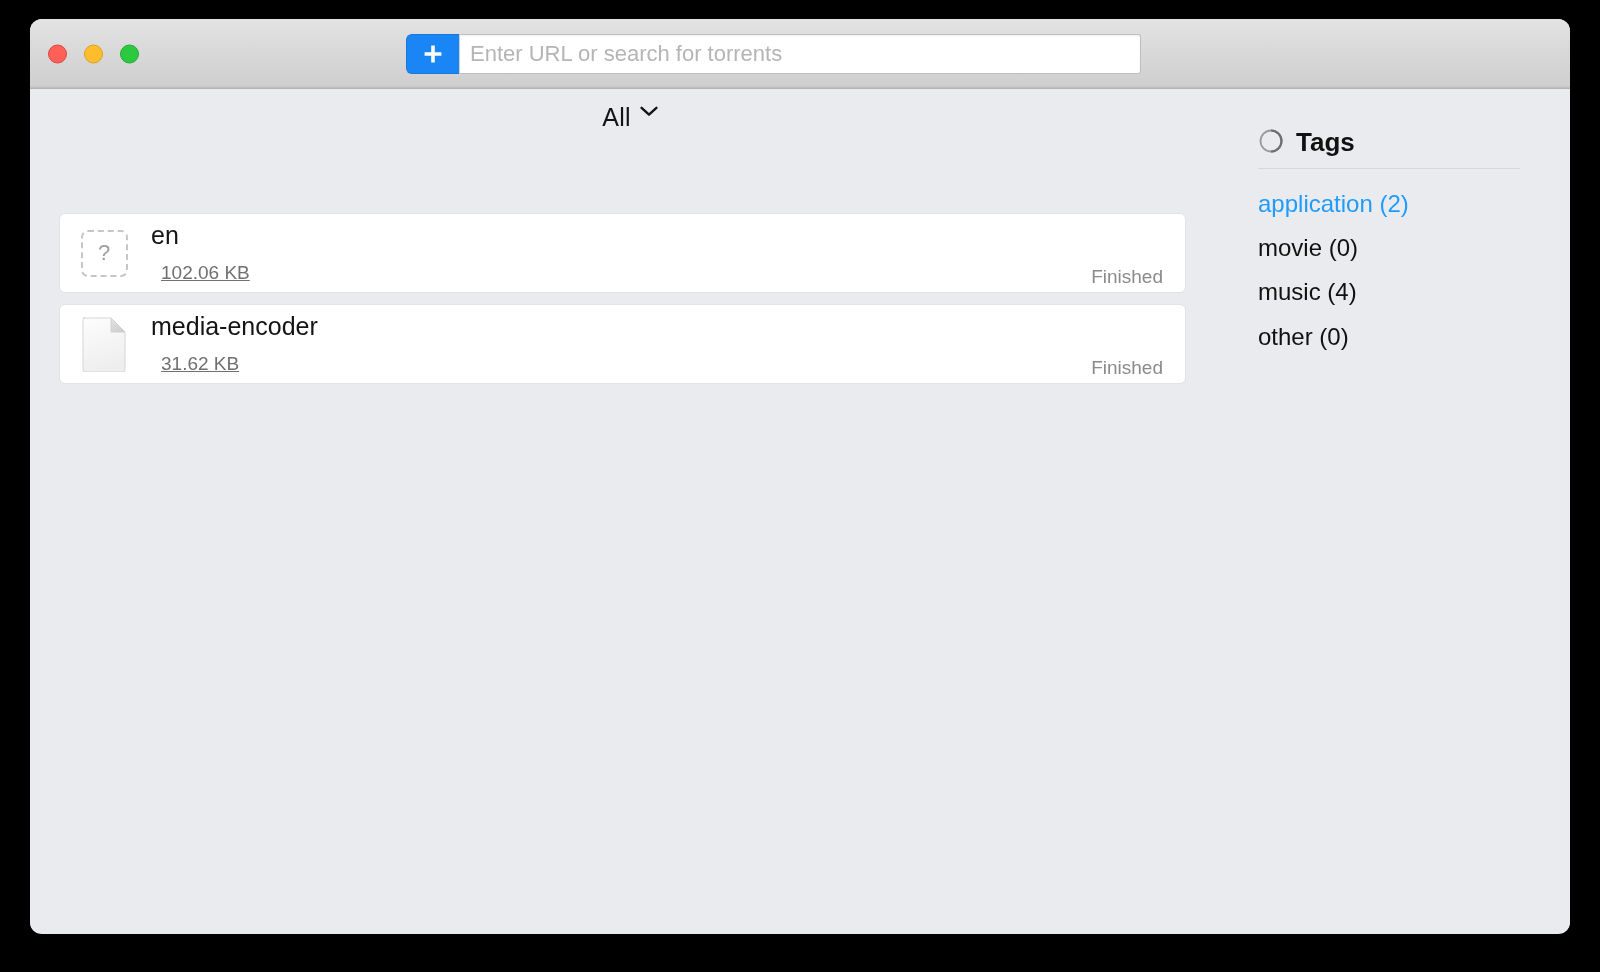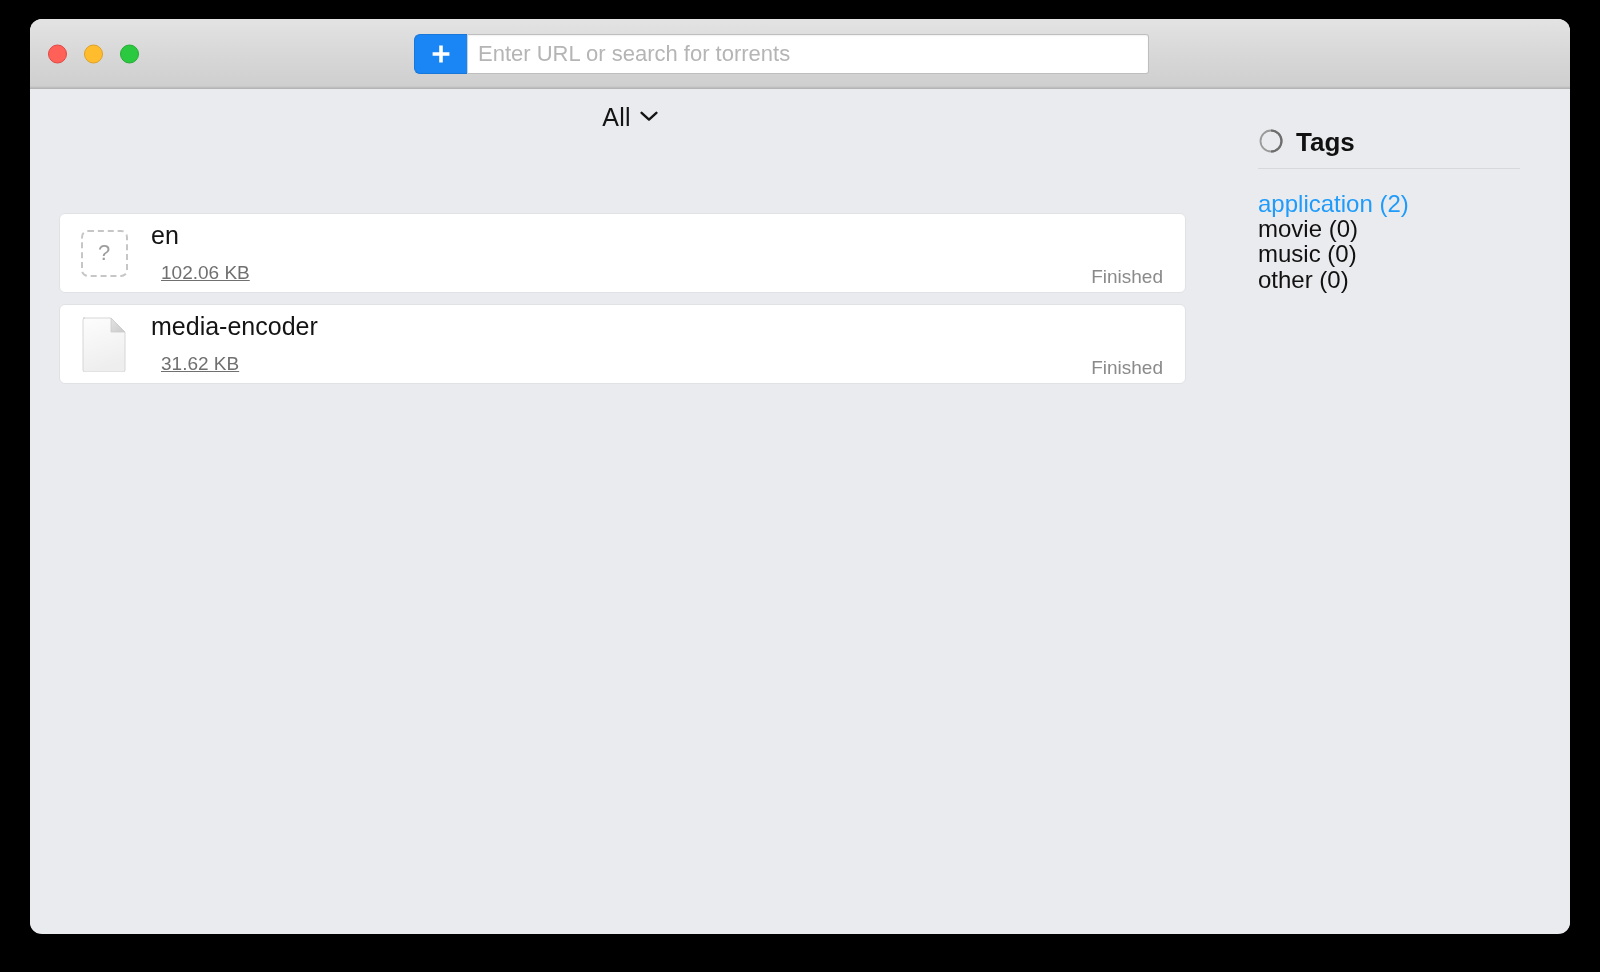--- a/index.html
+++ b/index.html
@@ -49,21 +49,21 @@
     border-radius: 50%;
     display: block;
   }
   .light.close   { background: #ff6058; border: 0.5px solid #e14640; }
   .light.minimize{ background: #ffbd2e; border: 0.5px solid #dfa023; }
   .light.zoom    { background: #2bc940; border: 0.5px solid #24ab33; }
 
   
   #url-bar-group {
     position: absolute;
-    left: 384px;
+    left: 376px;
     top: 50%;
     transform: translateY(-50%);
     display: flex;
     align-items: stretch;
     height: 40px;
     width: 735px;
   }
   #add-torrent-button {
     width: 53px;
     background: #1a86f5;
@@ -104,21 +104,20 @@
     left: 0;
     top: 0;
     width: 1200px;
     height: 56px;
     display: flex;
     align-items: center;
     justify-content: center;
   }
   #filter-dropdown {
     display: flex;
-    align-items: center;
     gap: 9px;
     cursor: pointer;
     padding: 2px 6px;
   }
   #filter-dropdown .label {
     font-size: 25px;
     color: #141414;
     letter-spacing: 0.2px;
   }
   #filter-dropdown .chev { display: block; }
@@ -199,20 +198,21 @@
   #tags-divider {
     height: 1px;
     background: #d7d8dc;
     margin: 0 0 0 14px;
     width: 262px;
   }
   #tags-list {
     margin-top: 22px;
     display: flex;
     flex-direction: column;
+    gap: 19px;
     padding-left: 14px;
   }
   .tag-item {
     font-size: 24px;
     color: #111111;
     cursor: pointer;
     line-height: 1.05;
   }
   .tag-item.active { color: #1f9bfb; }
 
@@ -331,20 +331,20 @@
             <path d="M13 2.5 a10.5 10.5 0 0 1 0 21" fill="none" stroke="#6e6e6e" stroke-width="2.2"></path>
           </svg>
         </span>
         <span id="tags-title">Tags</span>
       </div>
       <div id="tags-divider"></div>
 
       <div id="tags-list">
         <span class="tag-item active">application (2)</span>
         <span class="tag-item">movie (0)</span>
-        <span class="tag-item">music (0)</span>
+        <span class="tag-item">music (4)</span>
         <span class="tag-item">other (0)</span>
       </div>
     </div>
 
 
   </div>
 </div>
 
 </body></html>

